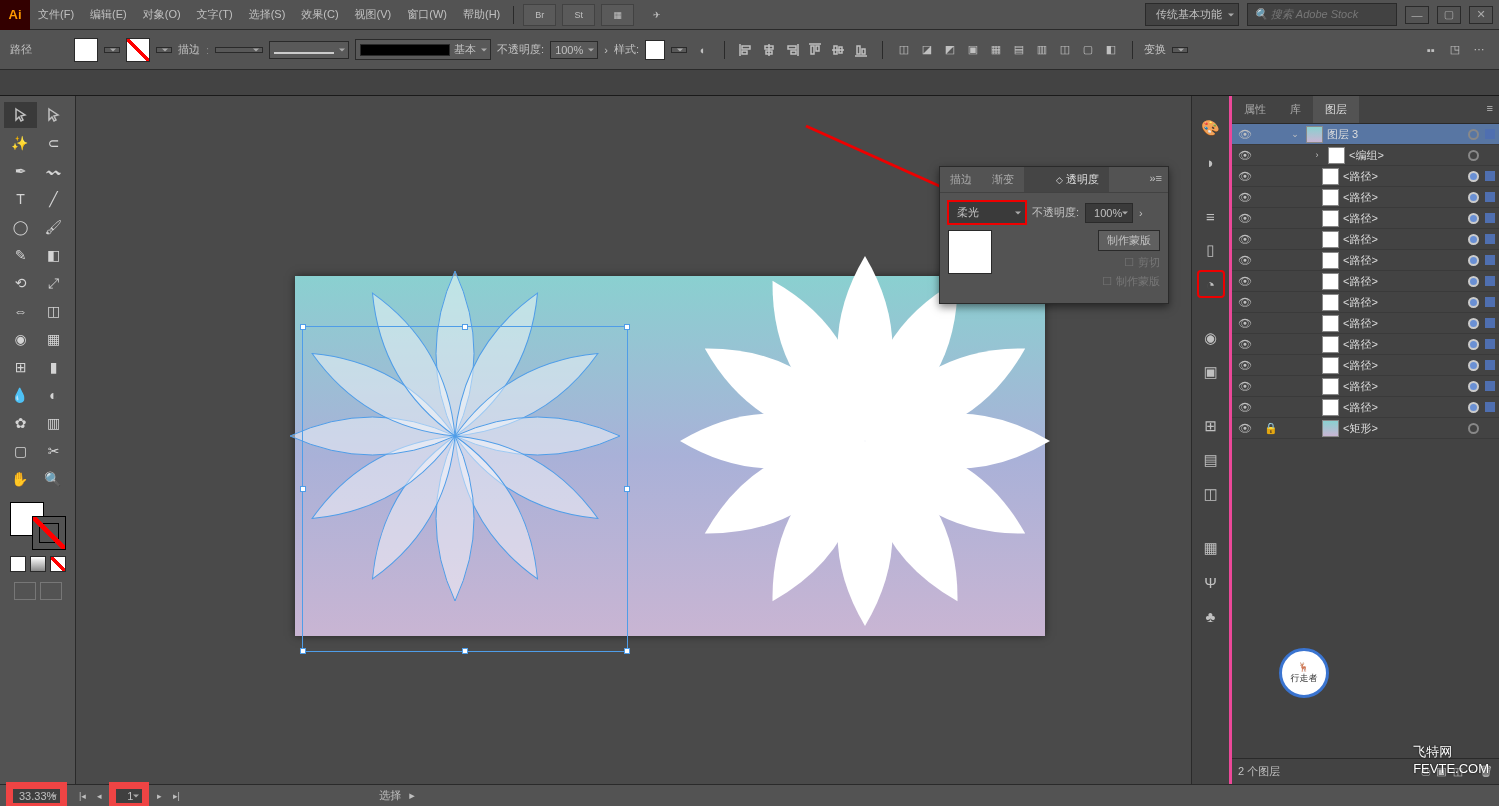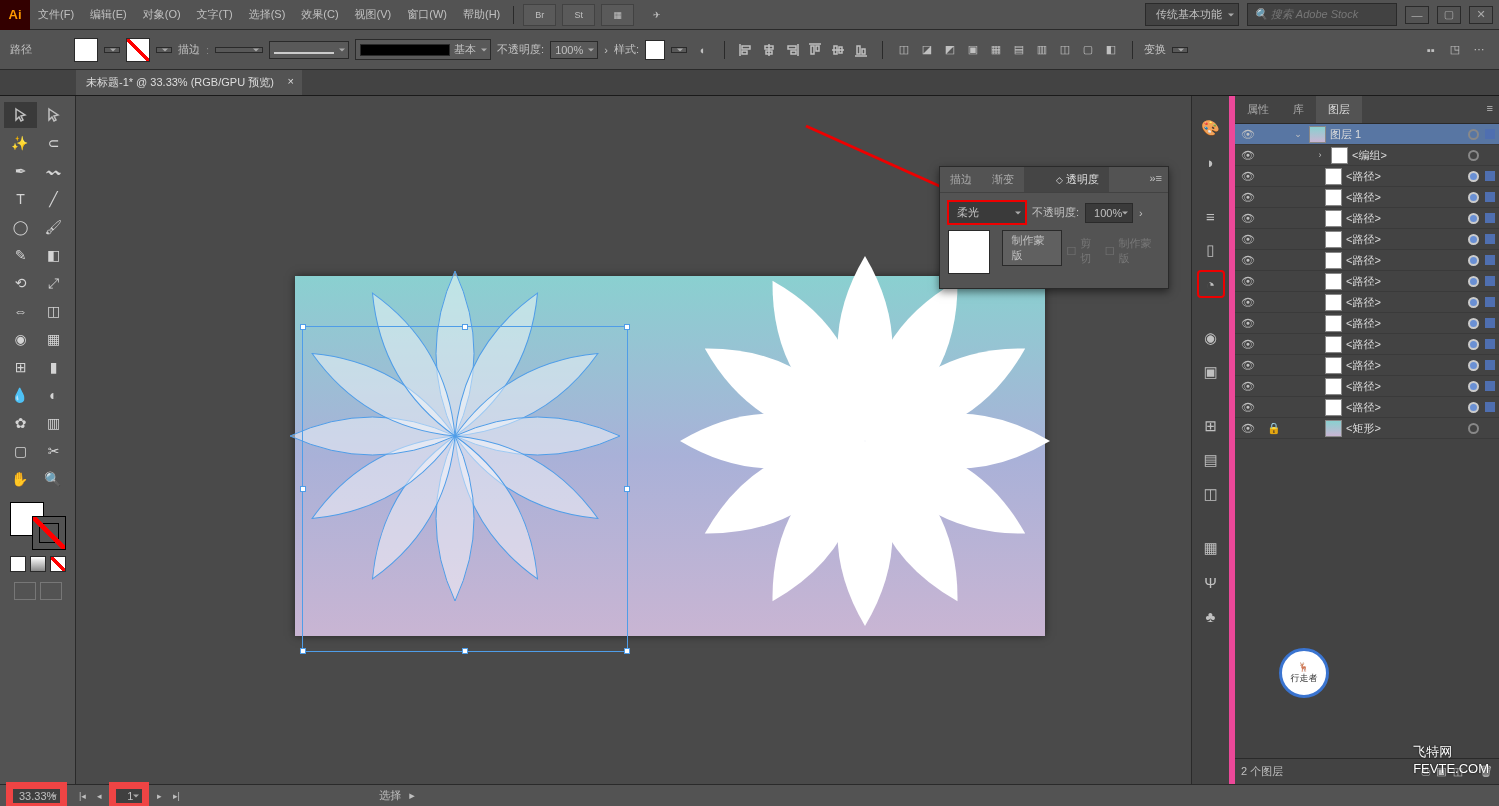--- a/index.html
+++ b/index.html
@@ -71,21 +71,21 @@
 .red-hl { outline: 2px solid #e00; outline-offset: -1px; }
 .mask-prev { width:44px; height:44px; background:#fff; border:1px solid #2a2a2a; }
 .make-mask { background:#606060; border:1px solid #2a2a2a; padding: 2px 8px; }
 .chk-row { display:flex; align-items:center; gap:4px; color:#777; }
 
 
 .rightdock { display:flex; }
 .dock-strip { width:38px; background:#434343; border-left:1px solid #2a2a2a; display:flex; flex-direction:column; align-items:center; gap:10px; padding-top:20px; }
 .dock-icon { width:24px; height:24px; display:flex; align-items:center; justify-content:center; font-size:15px; color:#c0c0c0; }
 .dock-icon.hl { outline: 2px solid #e00; border-radius:2px; }
-.panel-col { width:270px; background:#434343; border-left:6px solid #ec4899; display:flex; flex-direction:column; }
+.panel-col { width:270px; background:#434343; border-left:3px solid #ec4899; display:flex; flex-direction:column; }
 .panel-tabs { display:flex; height:28px; border-bottom:1px solid #2a2a2a; align-items:stretch; }
 .panel-tab { padding: 6px 12px; color:#aaa; }
 .panel-tab.active { background:#535353; color:#ddd; }
 .layers-body { flex:1; background:#434343; overflow:auto; }
 .layer-row { display:flex; align-items:center; height:21px; border-bottom:1px solid #3a3a3a; }
 .layer-row.top { background:#5876a3; }
 .eye { width:26px; display:flex; justify-content:center; color:#c0c0c0; }
 .lock { width:26px; display:flex; justify-content:center; color:#c0c0c0; }
 .disc { width:22px; display:flex; justify-content:center; font-size:9px; }
 .thumb { width:17px; height:17px; border:1px solid #888; margin-right:4px; }
@@ -234,24 +234,20 @@
   <span class="cb-dd" style="min-width:10px;padding-right:10px"></span>
   <div class="right-group">
     <div class="cb-btn">▪▪</div>
     <div class="cb-btn">◳</div>
     <div class="cb-btn">⋯</div>
   </div>
 </div>
 
 <div class="tabbar">
   <div style="width:76px"></div>
-  <div class="doctab">
-    <span>未标题-1* @ 33.33% (RGB/GPU 预览)</span>
-    <span class="close">×</span>
-  </div>
 </div>
 
 <div class="main">
 
   <div class="toolbox">
     <div class="tool-row">
         <div class="tool sel">
           <svg class="icon" viewBox="0 0 16 16">
             <path d="M3 2l9 6-4 1 2 4-2 1-2-4-3 3z" fill="#ddd" stroke="none"></path>
           </svg>
@@ -399,21 +395,21 @@
       <div class="fp-body">
         <div class="fp-row">
           <div class="blend-dd red-hl">柔光</div>
           <span>不透明度:</span>
           <span class="blend-dd" style="width:48px">100%</span>
           <span>›</span>
         </div>
         <div class="fp-row" style="align-items:flex-start">
           <div class="mask-prev"></div>
           <div style="flex:1"></div>
-          <div style="display:flex;flex-direction:row;gap:4px;align-items:flex-end">
+          <div style="display:flex;flex-direction:column;gap:4px;align-items:flex-end">
             <div class="make-mask">制作蒙版</div>
             <div class="chk-row">☐ <span>剪切</span></div>
             <div class="chk-row">☐ <span>制作蒙版</span></div>
           </div>
         </div>
       </div>
     </div>
   </div>
 
   <div class="rightdock">
@@ -442,21 +438,21 @@
         <div class="panel-tab">库</div>
         <div class="panel-tab active">图层</div>
         <div style="margin-left:auto;padding:6px">≡</div>
       </div>
       <div class="layers-body">
         <div class="layer-row top">
           <div class="eye">👁</div>
             <div class="lock"></div>
           <div class="disc">⌄</div>
           <div class="thumb blue"></div>
-          <div class="layer-name">图层 1</div>
+          <div class="layer-name">图层 3</div>
           <div class="target">
               <div class="target-circ"></div>
             </div>
             <div class="sel-sq"></div>
         </div>
         <div class="layer-row">
           <div class="eye">👁</div>
             <div class="lock"></div>
           <div style="width:22px"></div>
             <div class="disc">›</div>

